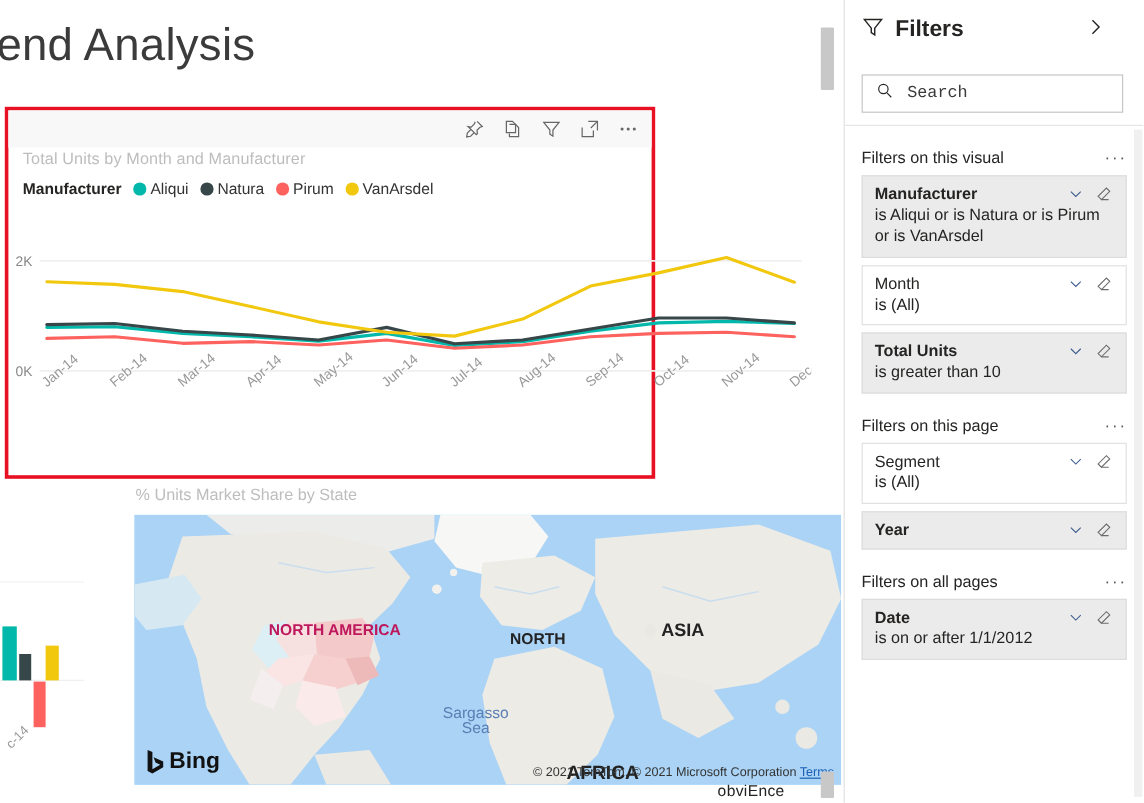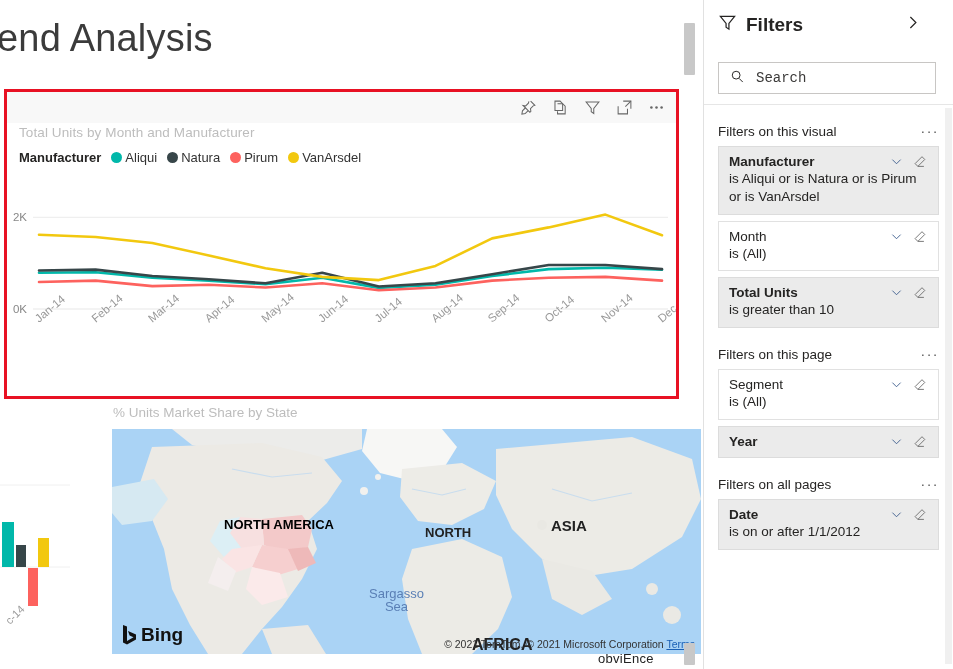--- a/index.html
+++ b/index.html
@@ -33,21 +33,21 @@
   }
   #report-bscroll {
     position: absolute; right: 6px; bottom: 4px;
     width: 11px; height: 22px;
     background: #c8c8c8; border-radius: 1px;
   }
 
   
   #line-visual {
     position: absolute; left: 4px; top: 89px;
-    width: 675px; height: 310px;
+    width: 542px; height: 310px;
     background: #ffffff;
     border: 3px solid #e81123;
     box-sizing: border-box;
   }
   #visual-header {
     position: absolute; left: 0; top: 0; right: 0; height: 31px;
     background: #f8f8f8;
   }
   #visual-toolbar {
     position: absolute; right: 8px; top: 3px;
@@ -323,21 +323,21 @@
         <circle cx="266" cy="48" r="3" fill="#f2f1ee"></circle>
         <circle cx="540" cy="160" r="6" fill="#eae9e4"></circle>
         <circle cx="560" cy="186" r="9" fill="#eae9e4"></circle>
         <circle cx="430" cy="96" r="5" fill="#e9e8e3"></circle>
 
         <path d="M300,60 L330,66 L354,60" stroke="#c9ddee" stroke-width="1.2" fill="none"></path>
         <path d="M440,60 L480,72 L520,64" stroke="#c9ddee" stroke-width="1.2" fill="none"></path>
         <path d="M120,40 L160,48 L200,44" stroke="#c9ddee" stroke-width="1.2" fill="none"></path>
       </svg>
 
-      <div style="position:absolute;left:112px;top:88px;font-size:13px;font-weight:bold;color:#000000;">NORTH AMERICA</div>
+      <div style="position:absolute;left:112px;top:88px;font-size:13px;font-weight:bold;color:#be185d;">NORTH AMERICA</div>
       <div style="position:absolute;left:313px;top:96px;font-size:13px;font-weight:bold;color:#222;">NORTH</div>
       <div style="position:absolute;left:439px;top:88px;font-size:15px;font-weight:bold;color:#222;">ASIA</div>
       <div style="position:absolute;left:360px;top:207px;font-size:16px;font-weight:bold;color:#222;">AFRICA</div>
       <div style="position:absolute;left:227px;top:158px;font-size:13px;color:#5a7fb5;line-height:1.0;text-align:center;margin-left:30px;">Sargasso<br>Sea</div>
 
       <div id="bing-logo">
         <svg width="15" height="22" viewBox="0 0 15 22">
           <path d="M1,1 L5,2.6 L5,17 L11.5,13.2 L7.6,11.4 L6,7 L14,10.6 L14,15.4 L5,20.6 L1,18.6 Z" fill="#111"></path>
         </svg>
         <span>Bing</span>

